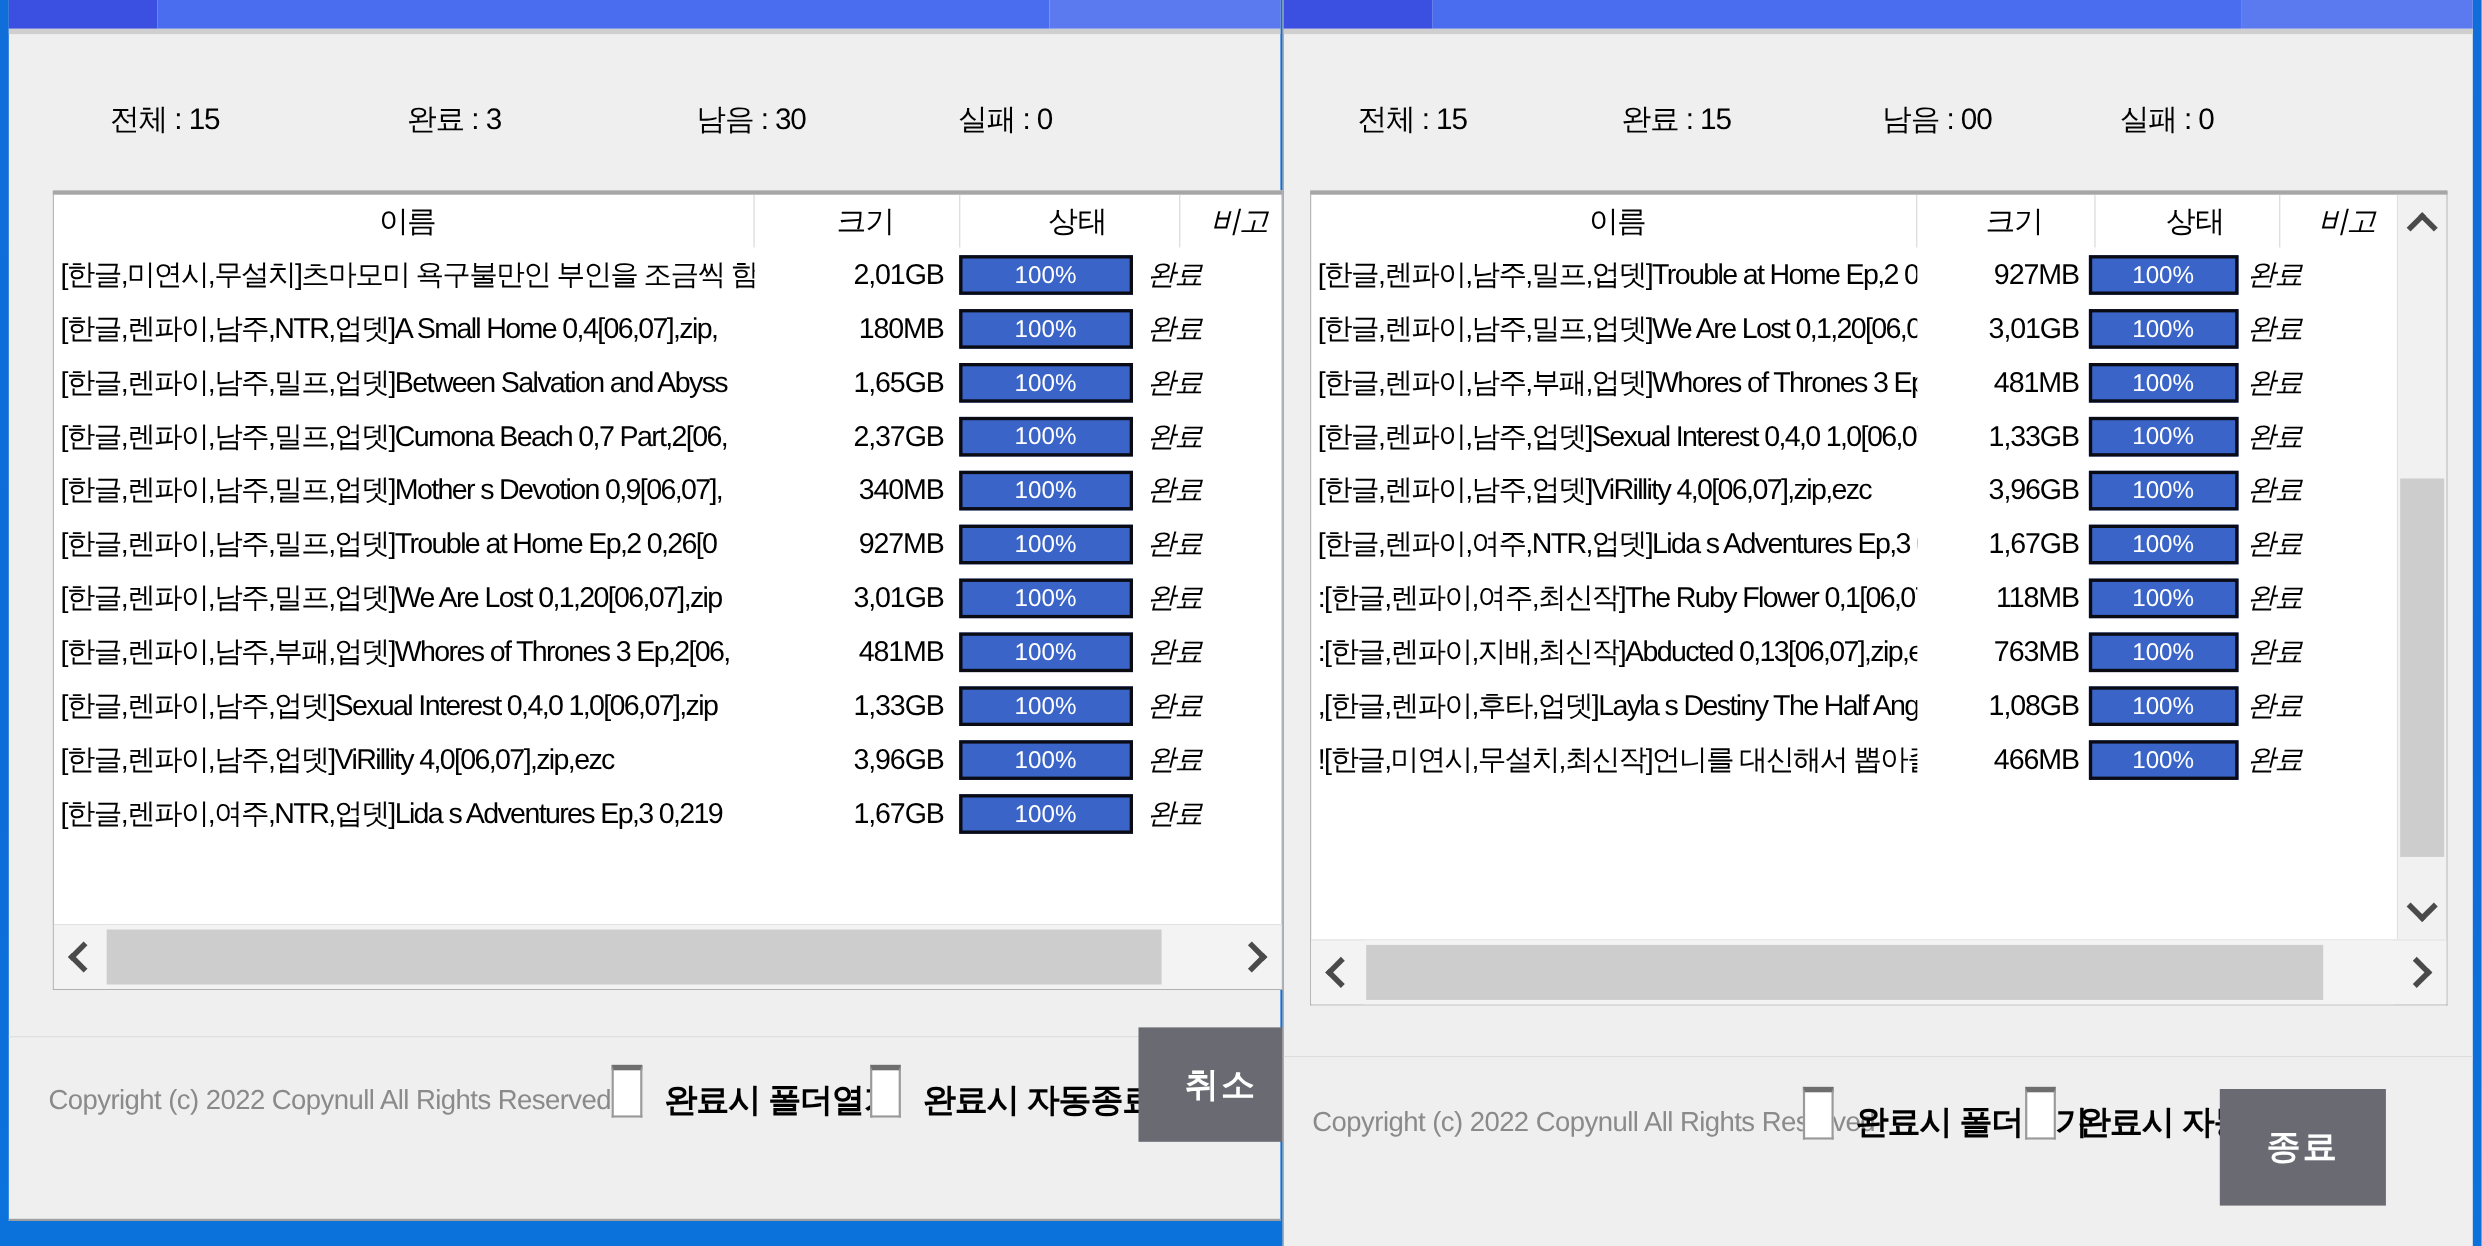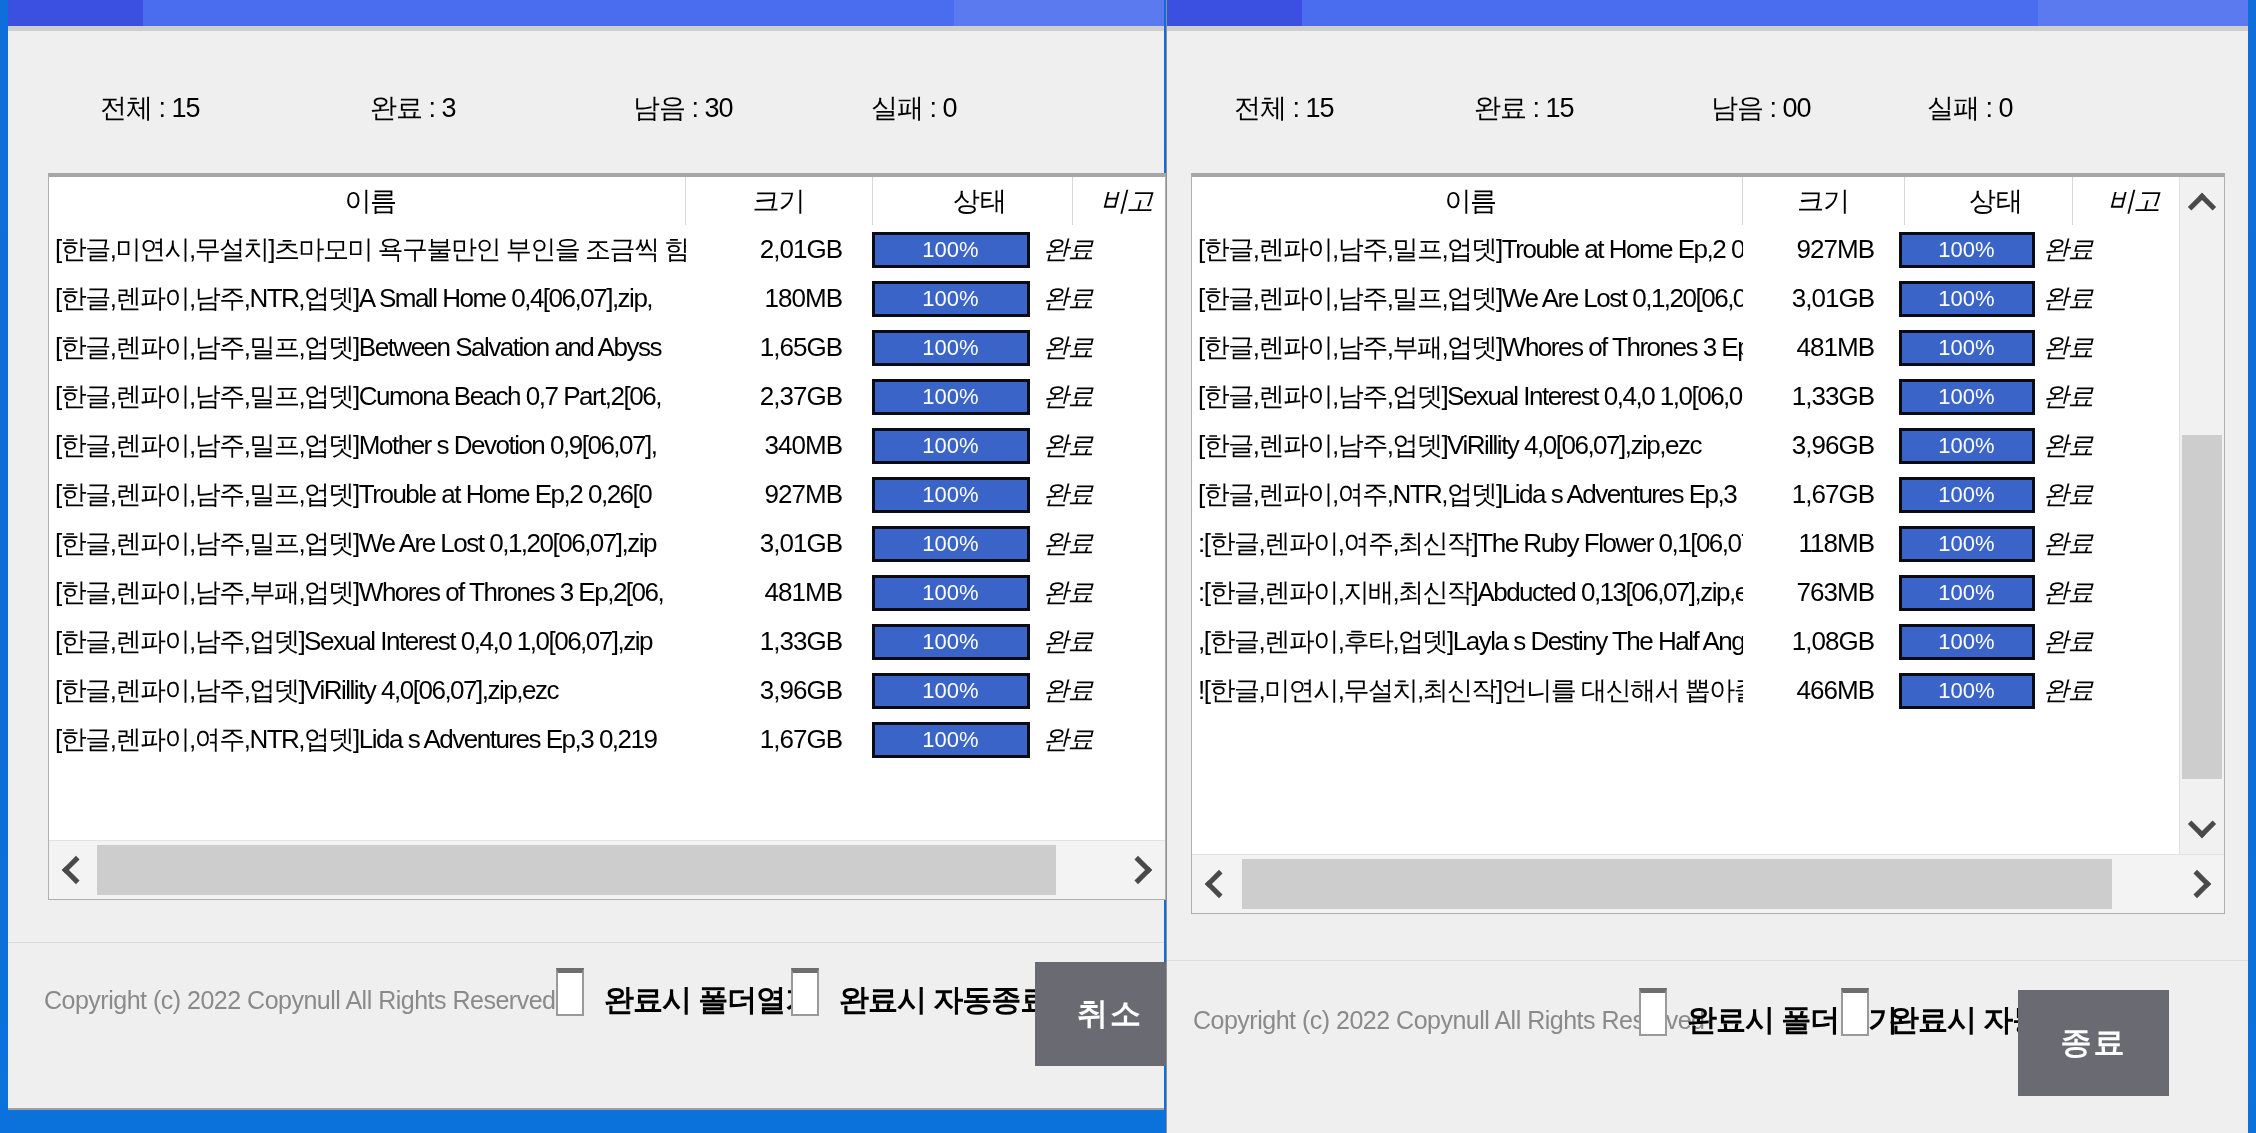--- a/index.html
+++ b/index.html
@@ -36,21 +36,21 @@
   .th{height:100%;display:flex;align-items:center;justify-content:center;border-right:1px solid #d6d6d6;box-sizing:border-box;}
   .th:last-child{border-right:none;}
 
   .lw .c-name{width:637px}.lw .c-size{width:172px}.lw .c-status{width:185px}.lw .c-remark{flex:1}
   .rw .c-name{width:551px}.rw .c-size{width:147px}.rw .c-status{width:153px}.rw .c-remark{flex:1}
 
   .tbody{flex:1 1 auto;overflow:hidden;}
   .row{display:flex;height:49px;align-items:center;font-size:26px;}
   .cell{box-sizing:border-box;}
   .c-name{padding-left:6px;white-space:nowrap;overflow:hidden;letter-spacing:-1.5px;}
-  .c-size{text-align:right;padding-right:16px;letter-spacing:-1px;}
+  .c-size{text-align:right;letter-spacing:-1px;}
   .c-status{display:flex;align-items:center;justify-content:center;}
   .c-remark{text-align:left;letter-spacing:-1px;font-style:italic;}
   .pbar{width:158px;height:36px;background:#3a64c8;border:3px solid #0b0b14;color:#fff;
         display:flex;align-items:center;justify-content:center;font-size:22px;box-sizing:border-box;}
   .rw .pbar{width:136px;}
 
   
   .hscroll{flex:0 0 58px;display:flex;align-items:stretch;background:#f3f3f3;border-top:1px solid #e2e2e2;}
   .hs-arrow{width:48px;display:flex;align-items:center;justify-content:center;}
   .hs-track{flex:1;position:relative;background:#f3f3f3;}
@@ -76,21 +76,21 @@
   .checkbox{position:absolute;width:28px;height:48px;background:#fff;border:2px solid #9a9a9a;border-top:5px solid #6e6e6e;box-sizing:border-box;}
   .cb-label{position:absolute;font-size:30px;font-weight:600;letter-spacing:-1px;white-space:nowrap;}
   .lw .cb1{left:548px;top:968px;} .lw .cb1-label{left:596px;top:980px;}
   .lw .cb2{left:783px;top:968px;} .lw .cb2-label{left:831px;top:980px;}
   .rw .cb1{left:472px;top:988px;} .rw .cb1-label{left:520px;top:1000px;}
   .rw .cb2{left:674px;top:988px;} .rw .cb2-label{left:722px;top:1000px;}
   .action-btn{position:absolute;background:#6a6a73;color:#fff;border:none;
               font-size:31px;font-weight:600;letter-spacing:2px;
               display:flex;align-items:center;justify-content:center;cursor:pointer;
               font-family:"Liberation Sans","DejaVu Sans",sans-serif;}
-  .lw .action-btn{left:1027px;top:962px;width:150px;height:104px;}
+  .lw .action-btn{left:1027px;top:934px;width:150px;height:104px;}
   .rw .action-btn{left:851px;top:990px;width:151px;height:106px;}
 
   .panel-line{position:absolute;left:0;right:0;height:1px;background:#dcdcdc;}
   .lw .panel-line{top:942px;}
   .rw .panel-line{top:960px;}
 </style>
 </head>
 <body>
 
 <div class="window lw">

